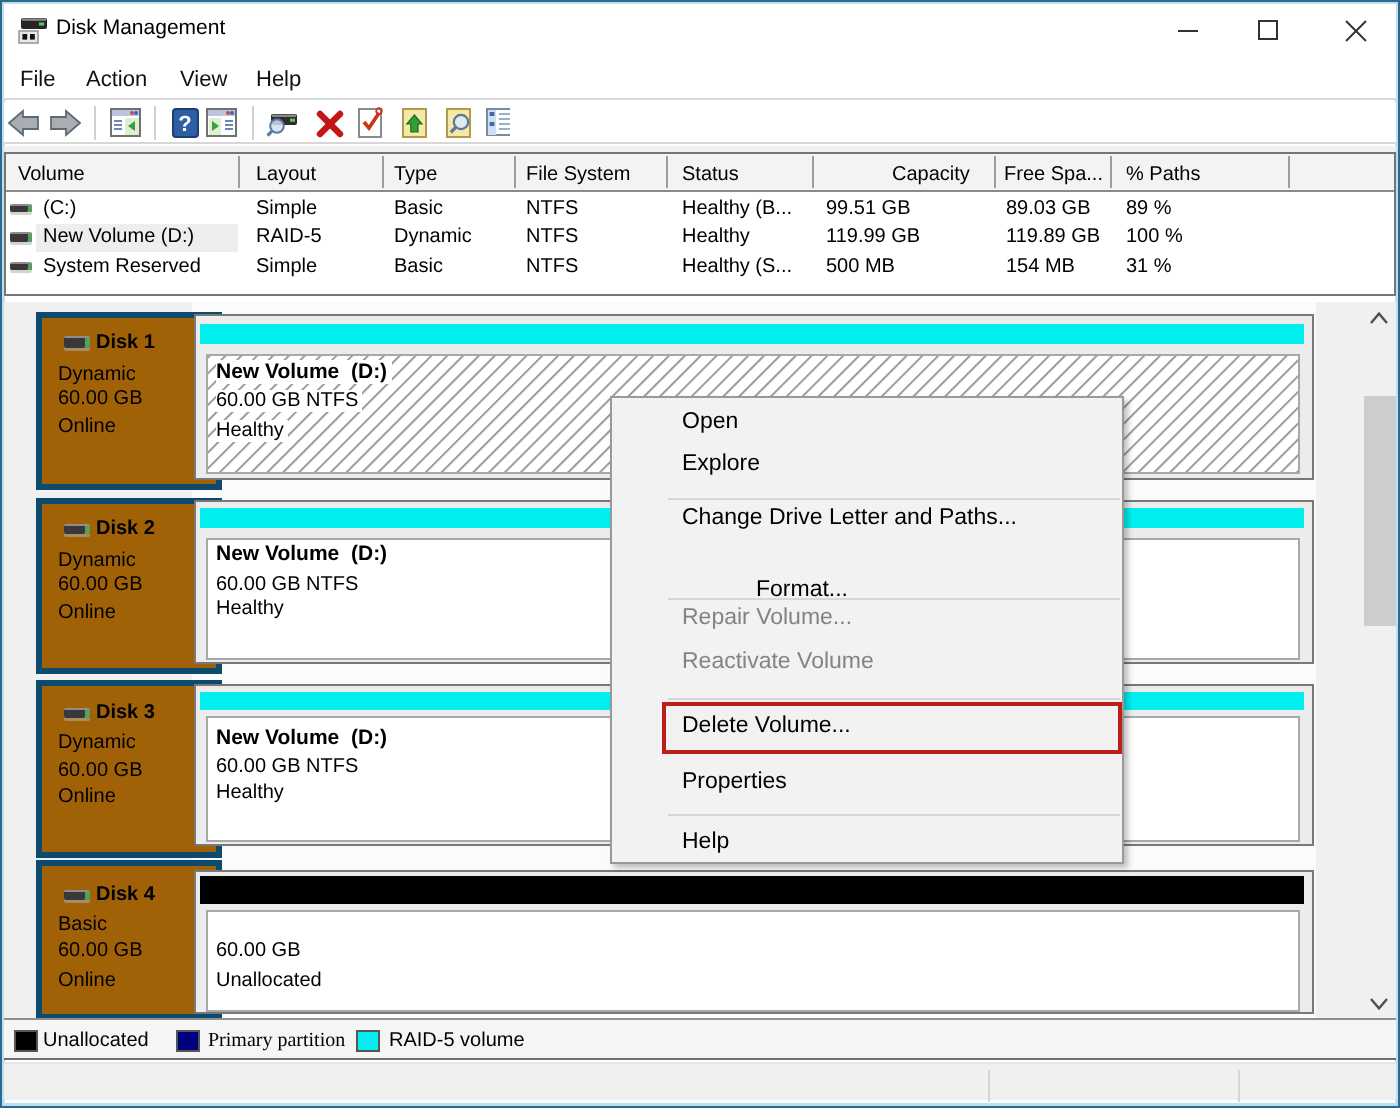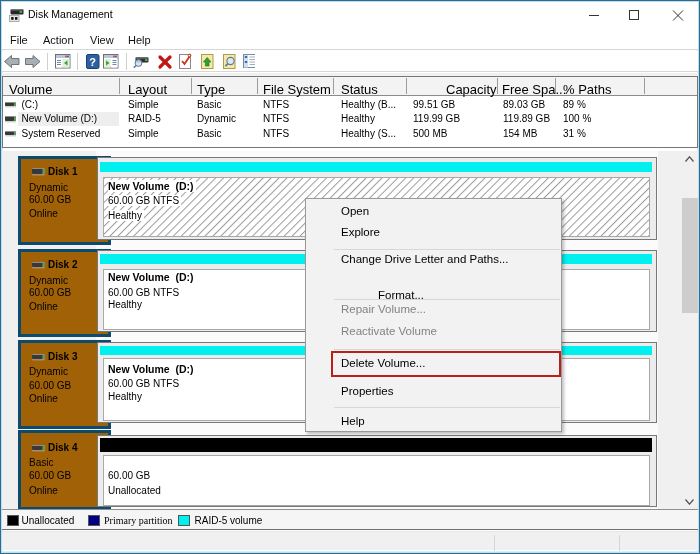--- a/index.html
+++ b/index.html
@@ -20,21 +20,21 @@
 
 .toolbar { position:absolute; left:2px; top:51px; width:696px; height:21px; background:#fff;
   border-bottom:1px solid #d7d7d7; }
 .tsep { position:absolute; top:2px; height:17px; width:1px; background:#d0d0d0; }
 .gap1 { position:absolute; left:2px; top:73px; width:696px; height:3px; background:#f0f0f0; }
 
 
 .table { position:absolute; left:2px; top:76px; width:696px; height:72px; background:#fff;
   border:1px solid #767676; }
 .thead { position:absolute; left:0; top:0; width:100%; height:18.5px; background:#f3f3f3;
-  border-bottom:1.5px solid #8b8b8b; font-size:13px; color:#000; }
+  border-bottom:1.5px solid #8b8b8b; font-size:10px; color:#000; }
 .thead span { position:absolute; top:4.5px; }
 .thead i { position:absolute; top:1px; height:16px; width:1px; background:#9c9c9c; font-style:normal; }
 .trow { position:absolute; left:1px; width:694px; height:14.5px; font-size:10px; color:#000; }
 .trow span { position:absolute; top:1.5px; }
 .ric { position:absolute; left:4px !important; top:4.5px !important; width:11px; height:4.5px;
   background:#383838; border-radius:1px; border-top:1px solid #8d8d8d;
   box-shadow:inset -2px 0 0 #58a058, 0 1.5px 0 rgba(175,175,175,.55); }
 
 
 .pane { position:absolute; left:2px; top:151px; width:679px; height:359px; background:#f0f0f0; }

